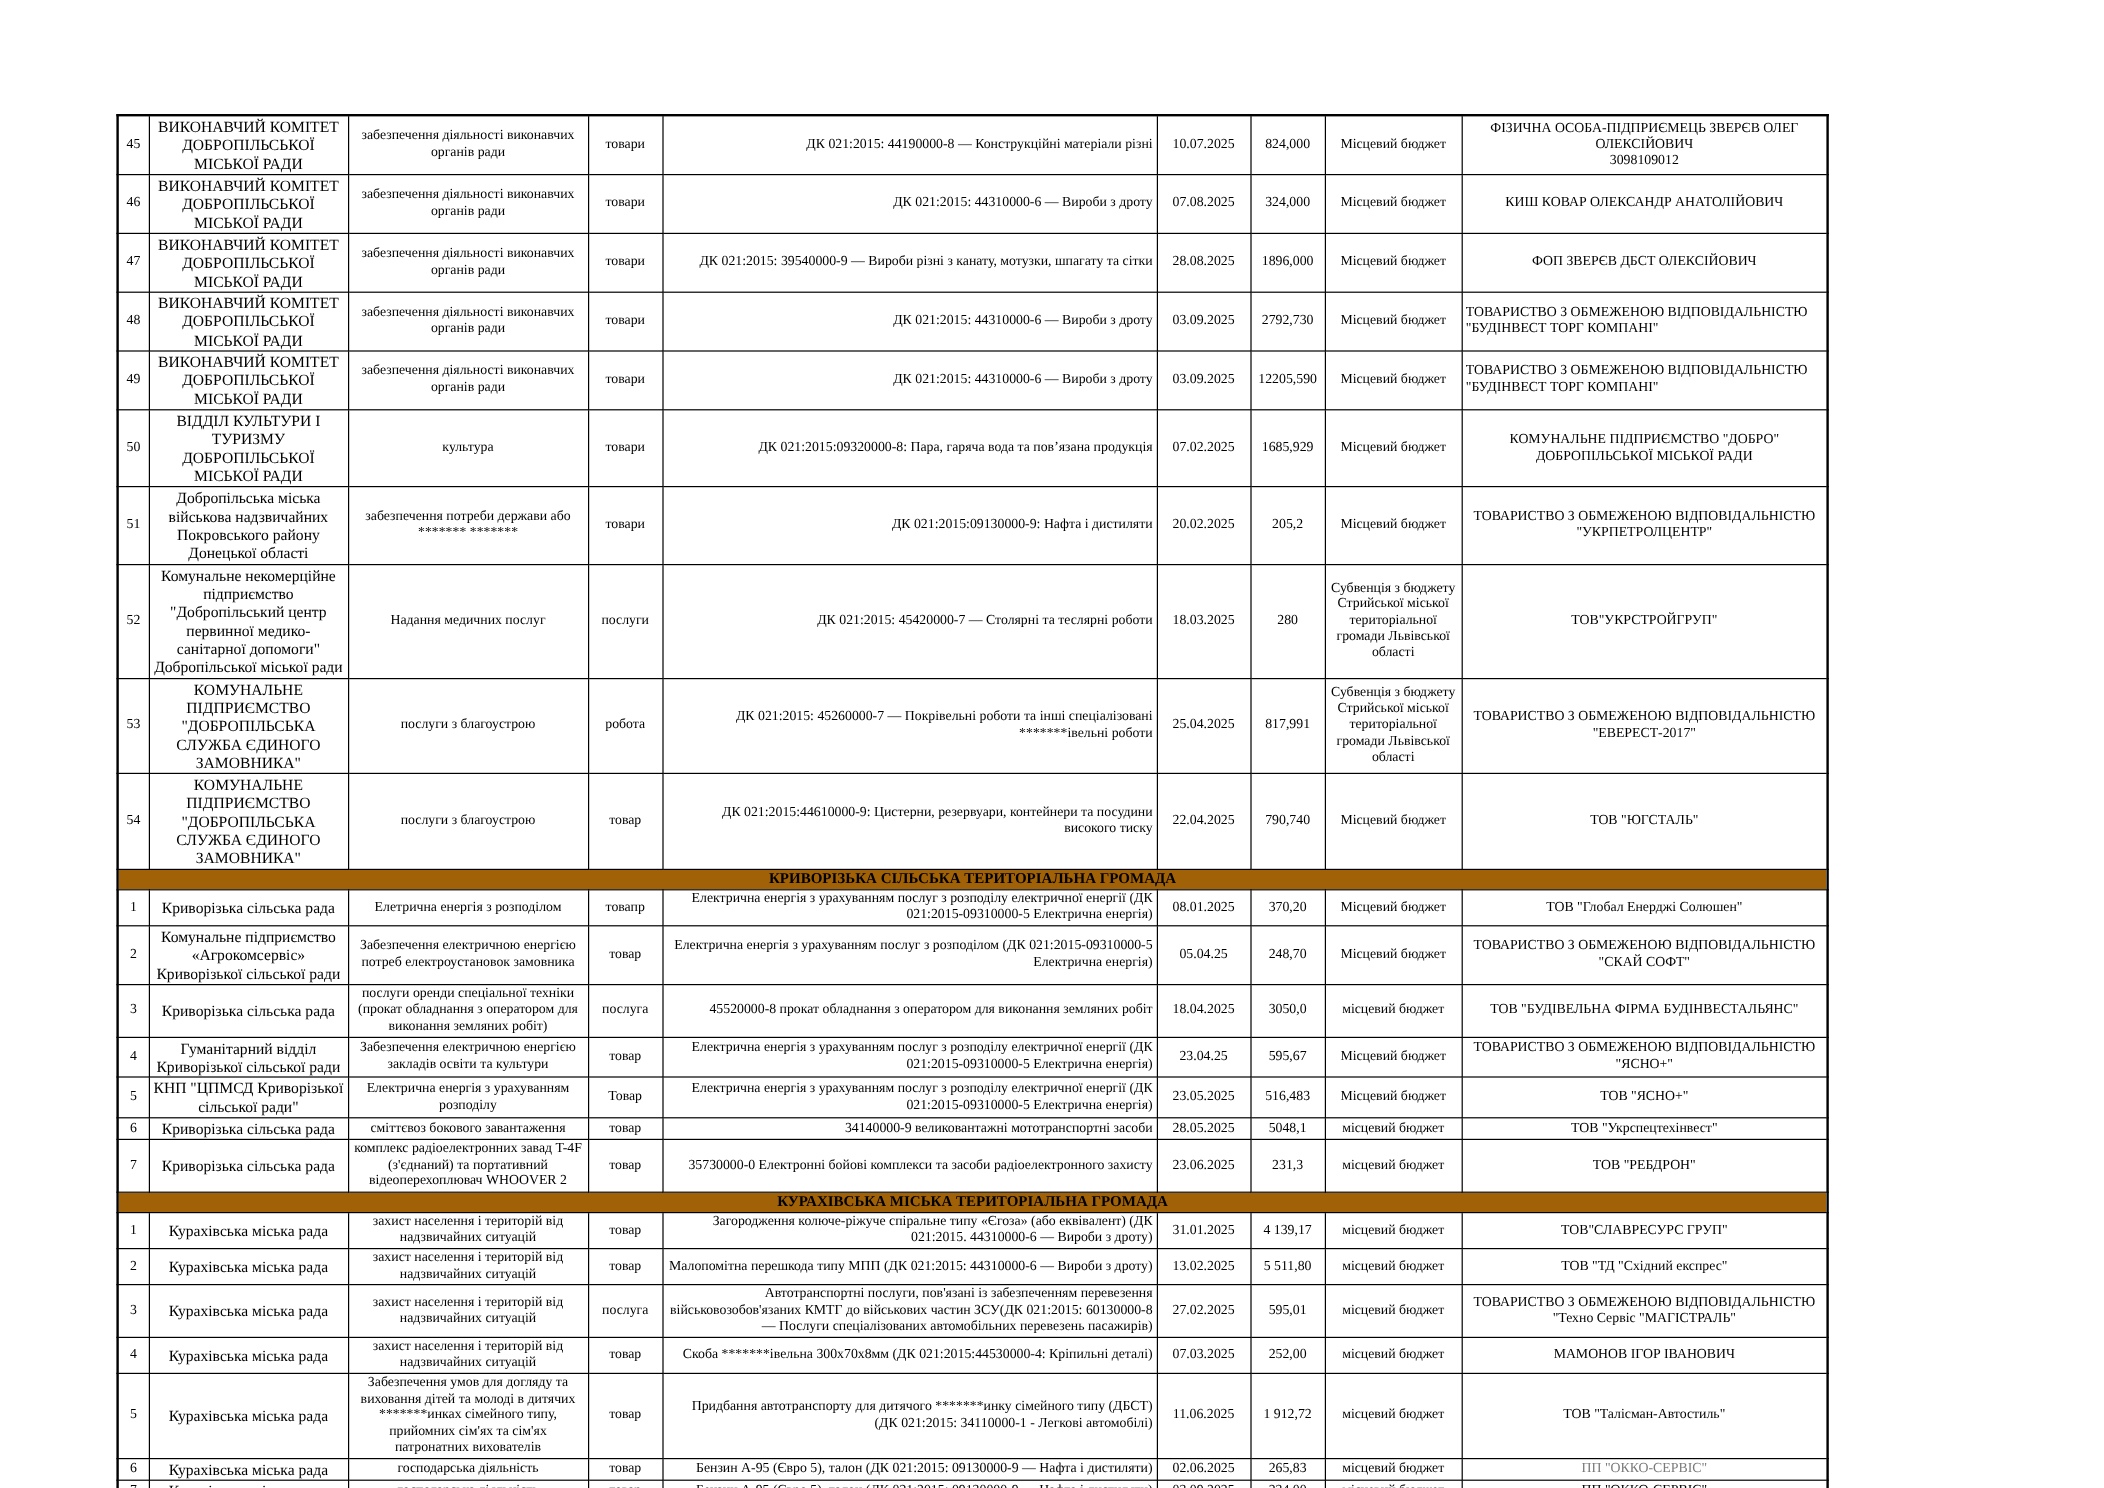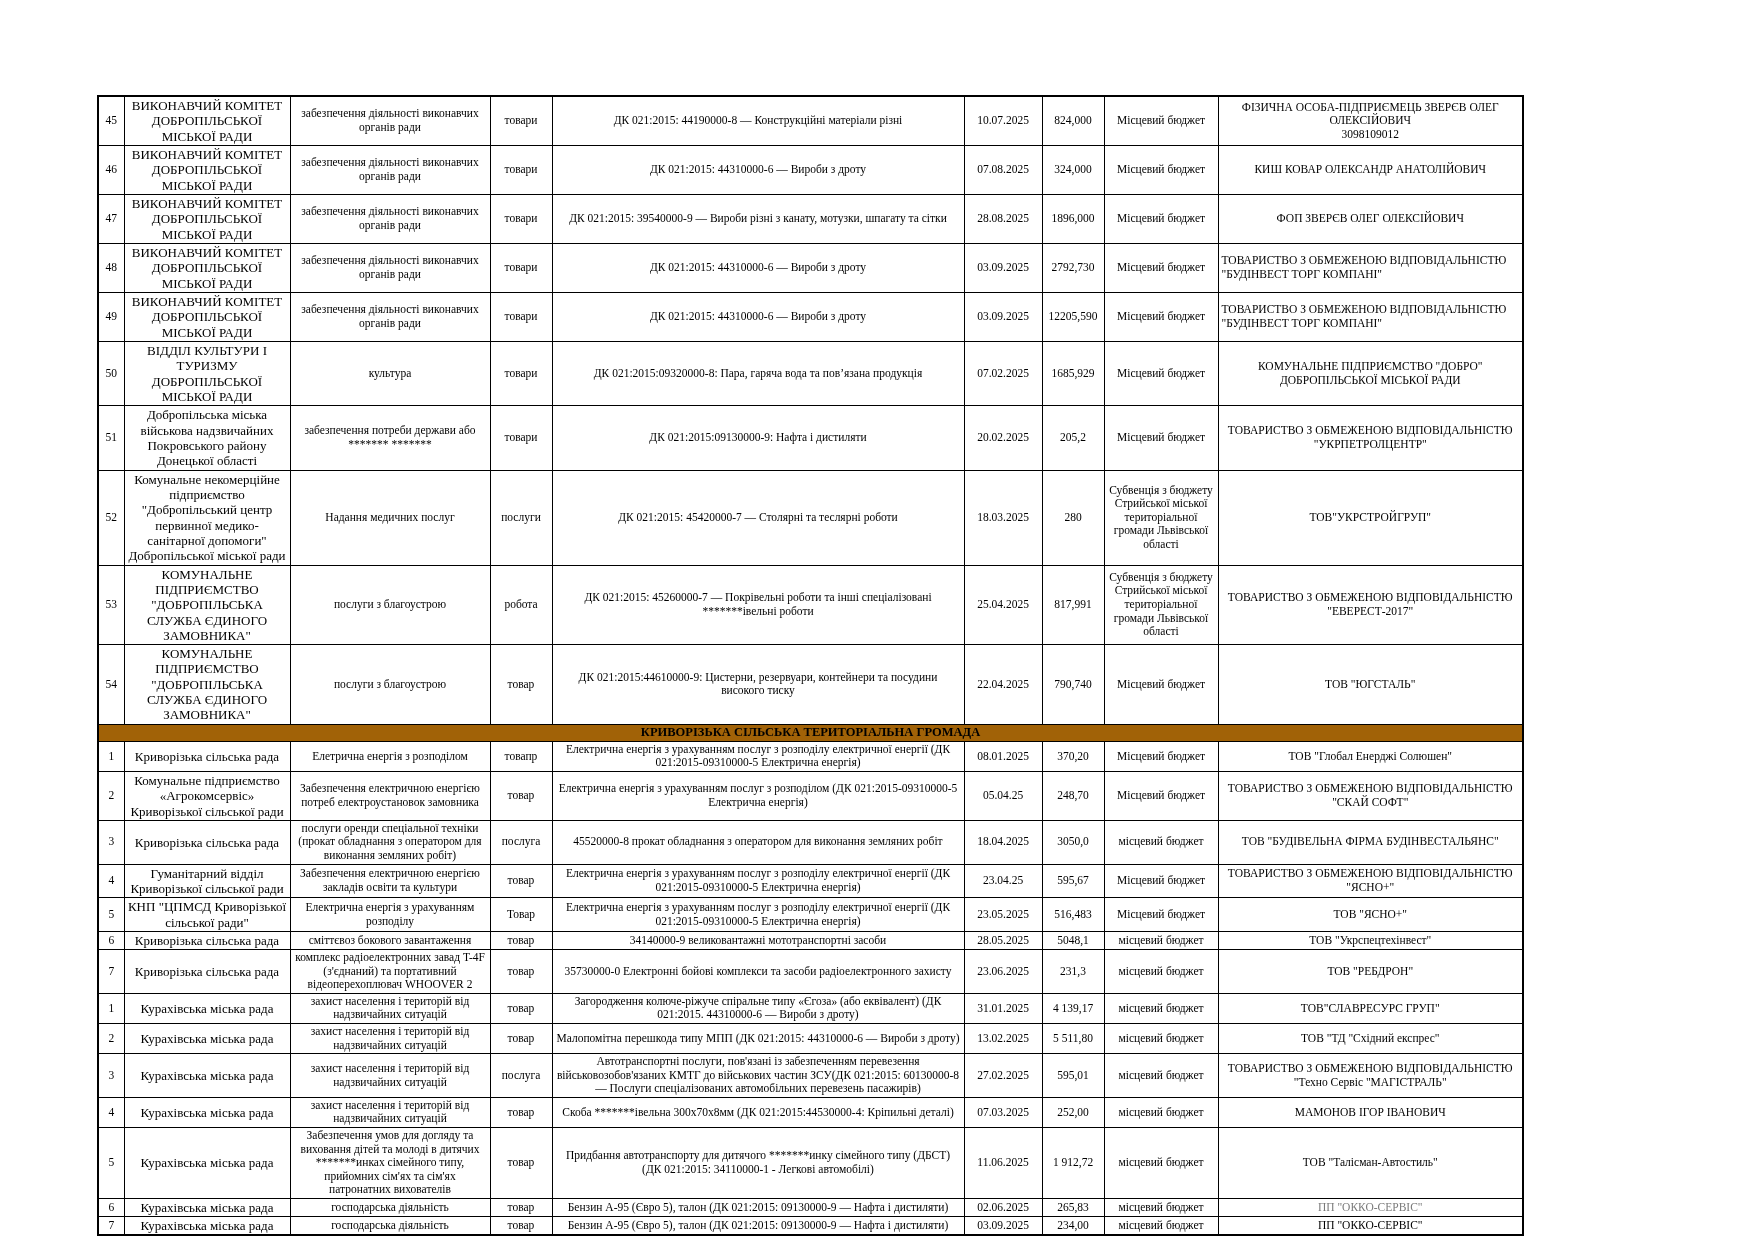--- a/index.html
+++ b/index.html
@@ -34,21 +34,21 @@
     vertical-align: middle;
     font-size: 11.5px;
     line-height: 1.18;
     padding: 1px 3px;
     white-space: pre-line;
     overflow: hidden;
     word-wrap: break-word;
   }
   table.report td.c-num { font-size: 11.5px; }
   table.report td.c-org { font-size: 13px; margin-top: 16px; }
-  table.report td.c-item { font-size: 11.5px; }
+  table.report td.c-item { font-size: 11.5px; text-align: right; }
   table.report td.left { text-align: left; }
   tr.section-row td {
     background: #a16207;
     font-weight: bold;
     font-size: 12.5px;
     line-height: 1.05;
     height: 16px;
     padding: 0 2px;
     white-space: nowrap;
   }
@@ -96,21 +96,21 @@
           </tr>
           <tr>
             <td class="c-num">47</td>
             <td class="c-org">ВИКОНАВЧИЙ КОМІТЕТ ДОБРОПІЛЬСЬКОЇ МІСЬКОЇ РАДИ</td>
             <td class="c-subject">забезпечення діяльності виконавчих органів ради</td>
             <td class="c-type">товари</td>
             <td class="c-item">ДК 021:2015: 39540000-9 — Вироби різні з канату, мотузки, шпагату та сітки</td>
             <td class="c-date">28.08.2025</td>
             <td class="c-amount">1896,000</td>
             <td class="c-budget">Місцевий бюджет</td>
-            <td class="c-supplier">ФОП ЗВЕРЄВ ОЛЕГ ОЛЕКСІЙОВИЧ</td>
+            <td class="c-supplier">ФОП ЗВЕРЄВ ДБСТ ОЛЕКСІЙОВИЧ</td>
           </tr>
           <tr>
             <td class="c-num">48</td>
             <td class="c-org">ВИКОНАВЧИЙ КОМІТЕТ ДОБРОПІЛЬСЬКОЇ МІСЬКОЇ РАДИ</td>
             <td class="c-subject">забезпечення діяльності виконавчих органів ради</td>
             <td class="c-type">товари</td>
             <td class="c-item">ДК 021:2015: 44310000-6 — Вироби з дроту</td>
             <td class="c-date">03.09.2025</td>
             <td class="c-amount">2792,730</td>
             <td class="c-budget">Місцевий бюджет</td>
@@ -255,20 +255,23 @@
             <td class="c-num">7</td>
             <td class="c-org">Криворізька сільська рада</td>
             <td class="c-subject">комплекс радіоелектронних завад T-4F (з'єднаний) та портативний відеоперехоплювач WHOOVER 2</td>
             <td class="c-type">товар</td>
             <td class="c-item">35730000-0 Електронні бойові комплекси  та засоби радіоелектронного захисту</td>
             <td class="c-date">23.06.2025</td>
             <td class="c-amount">231,3</td>
             <td class="c-budget">місцевий бюджет</td>
             <td class="c-supplier">ТОВ  "РЕБДРОН"</td>
           </tr>
+          <tr class="section-row">
+            <td colspan="9">КУРАХІВСЬКА МІСЬКА ТЕРИТОРІАЛЬНА ГРОМАДА</td>
+          </tr>
           <tr>
             <td class="c-num">1</td>
             <td class="c-org">Курахівська міська рада</td>
             <td class="c-subject">захист населення і територій від надзвичайних ситуацій</td>
             <td class="c-type">товар</td>
             <td class="c-item">Загородження колюче-ріжуче спіральне типу «Єгоза» (або еквівалент) (ДК 021:2015. 44310000-6 — Вироби з дроту)</td>
             <td class="c-date">31.01.2025</td>
             <td class="c-amount">4 139,17</td>
             <td class="c-budget">місцевий бюджет</td>
             <td class="c-supplier">ТОВ"СЛАВРЕСУРС ГРУП"</td>

